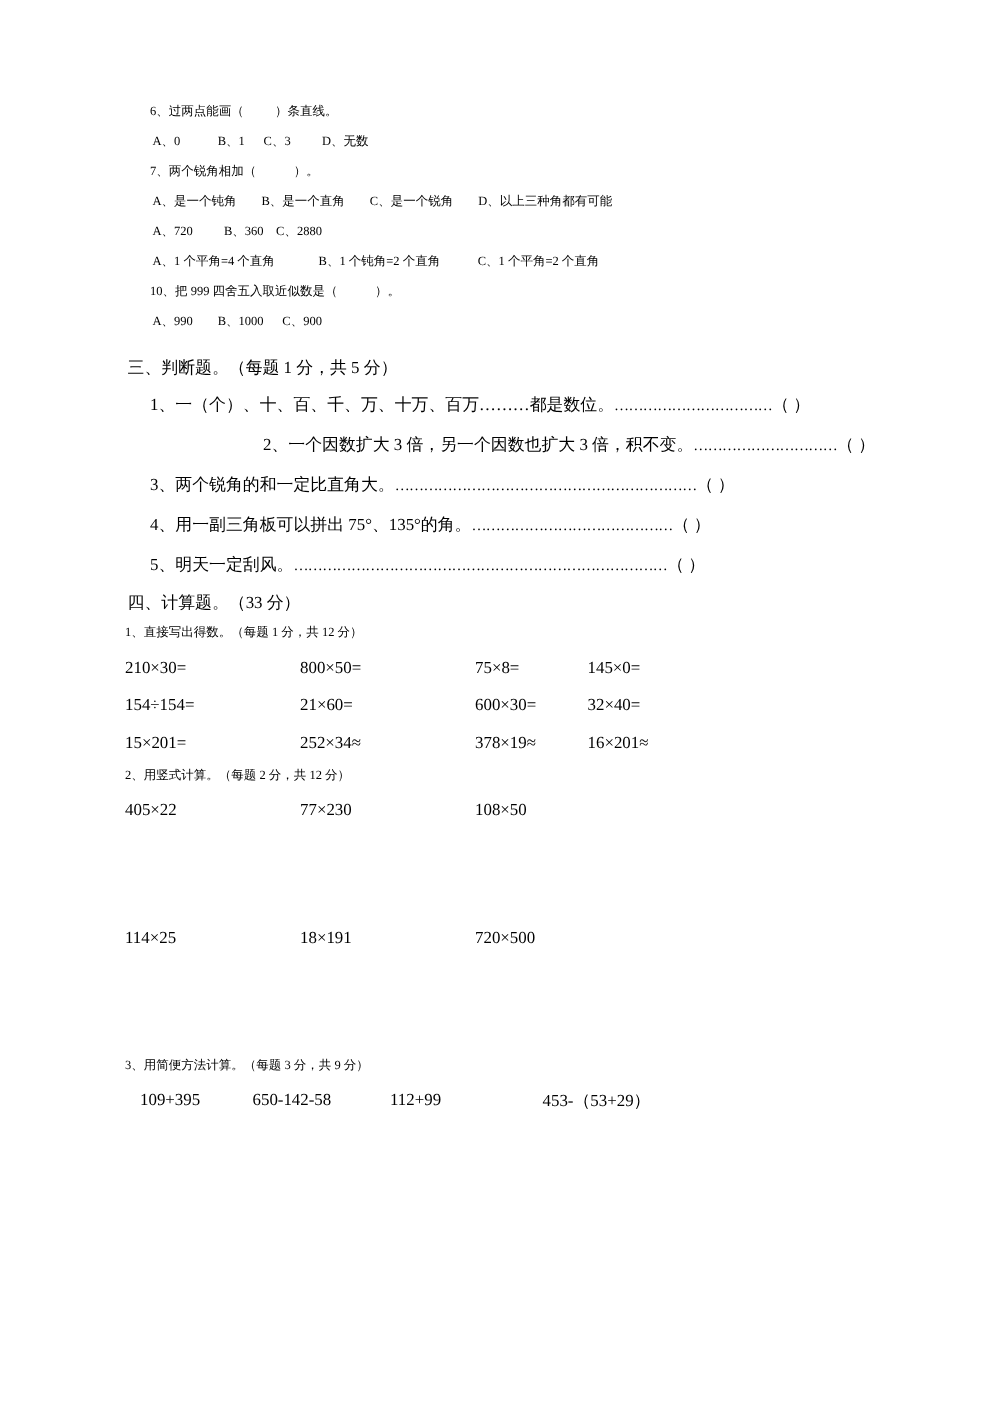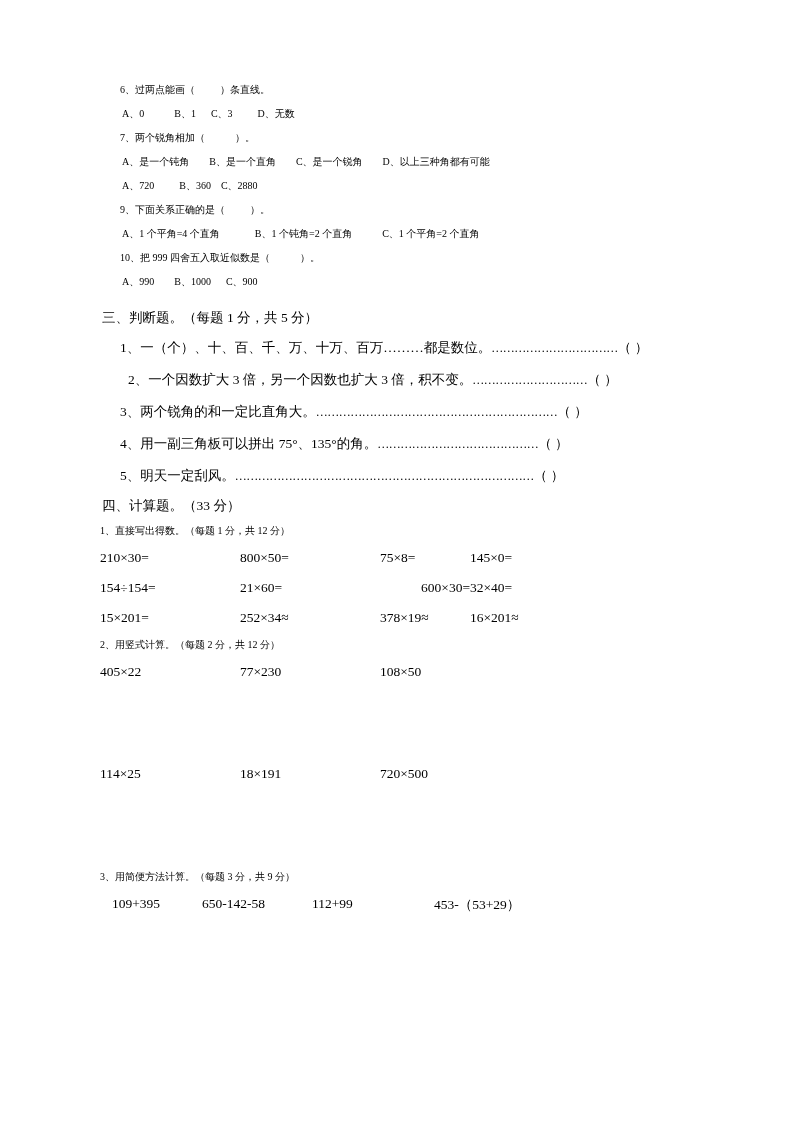--- a/index.html
+++ b/index.html
@@ -79,44 +79,41 @@
     </div>
     <div class="row">
       <div class="line opts">A、是一个钝角        B、是一个直角        C、是一个锐角        D、以上三种角都有可能</div>
     </div>
 
     <div class="row">
       <div class="line opts">A、720          B、360    C、2880</div>
     </div>
 
     <div class="row">
-      <div class="line indent-q">9、下面关系正确的是（          ）。</div>
-    </div>
-    <div class="row">
       <div class="line opts">A、1 个平角=4 个直角              B、1 个钝角=2 个直角            C、1 个平角=2 个直角</div>
     </div>
 
     <div class="row">
       <div class="line indent-q">10、把 999 四舍五入取近似数是（            ）。</div>
     </div>
     <div class="row">
       <div class="line opts">A、990        B、1000      C、900</div>
     </div>
 
     <div class="row" style="margin-top:24px;">
       <div class="line sec-head">三、判断题。（每题 1 分，共 5 分）</div>
     </div>
 
     <div class="row">
       <div class="tf-line">
         <span>1、一（个）、十、百、千、万、十万、百万………都是数位。</span><span class="dots">……………………………</span><span>（      ）</span>
       </div>
     </div>
     <div class="row">
-      <div class="tf-line" style="padding-left:28px;">
+      <div class="tf-line" style="padding-left:28px;text-align:right;">
         <span>2、一个因数扩大 3 倍，另一个因数也扩大 3 倍，积不变。</span><span class="dots">…………………………</span><span>（      ）</span>
       </div>
     </div>
     <div class="row">
       <div class="tf-line">
         <span>3、两个锐角的和一定比直角大。</span><span class="dots">………………………………………………………</span><span>（      ）</span>
       </div>
     </div>
     <div class="row">
       <div class="tf-line">
@@ -133,21 +130,21 @@
       <div class="line sec-head">四、计算题。（33 分）</div>
     </div>
 
     <div class="row" style="margin-top:14px;">
       <div class="line" style="padding-left:0px;">1、直接写出得数。（每题 1 分，共 12 分）</div>
     </div>
     <div class="row calc-row">
       <span class="cell" style="width:140px;">210×30=</span><span class="cell" style="width:140px;">800×50=</span><span class="cell" style="width:90px;">75×8=</span><span class="cell" style="width:90px;">145×0=</span>
     </div>
     <div class="row calc-row">
-      <span class="cell" style="width:140px;">154÷154=</span><span class="cell" style="width:140px;">21×60=</span><span class="cell" style="width:90px;text-align:right;">600×30=</span><span class="cell" style="width:90px;">32×40=</span>
+      <span class="cell" style="width:140px;">154÷154=</span><span class="cell" style="width:140px;">21×60=</span><span class="cell" style="width:90px;">600×30=</span><span class="cell" style="width:90px;">32×40=</span>
     </div>
     <div class="row calc-row">
       <span class="cell" style="width:140px;">15×201=</span><span class="cell" style="width:140px;">252×34≈</span><span class="cell" style="width:90px;">378×19≈</span><span class="cell" style="width:90px;">16×201≈</span>
     </div>
 
     <div class="row" style="margin-top:14px;">
       <div class="line" style="padding-left:0px;">2、用竖式计算。（每题 2 分，共 12 分）</div>
     </div>
     <div class="row calc-row">
       <span class="cell" style="width:140px;">405×22</span><span class="cell" style="width:140px;">77×230</span><span class="cell" style="width:140px;">108×50</span>

